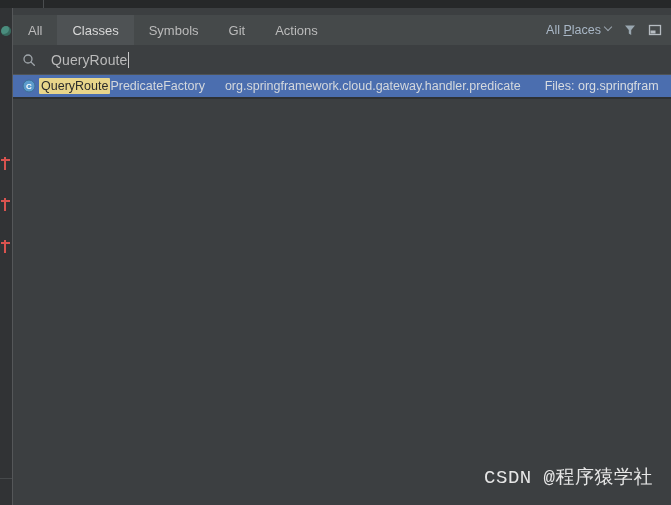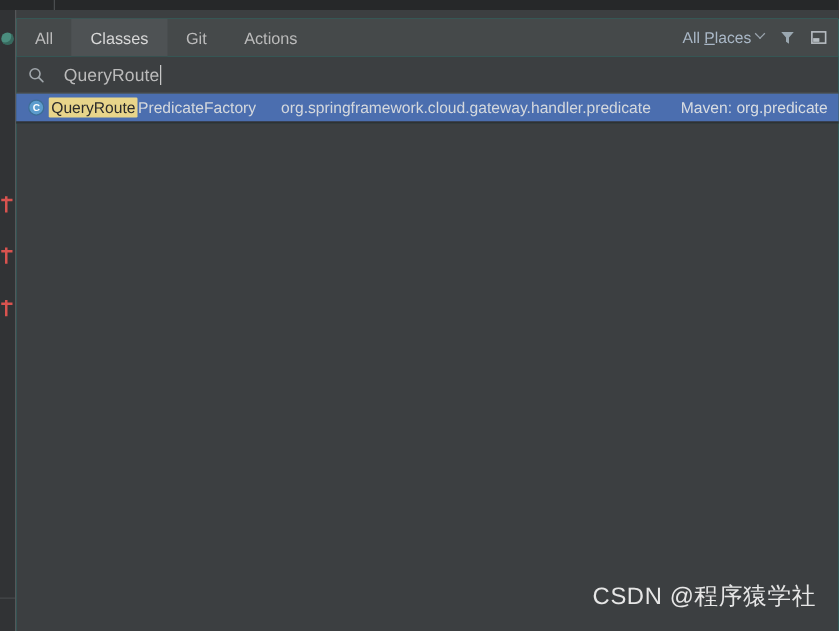--- a/index.html
+++ b/index.html
@@ -248,20 +248,21 @@
   
   #watermark {
     position: absolute;
     right: 18px;
     bottom: 15px;
     font-size: 19px;
     color: #e6e6e6;
     letter-spacing: 0.5px;
     user-select: none;
     white-space: nowrap;
+    font-family: Liberation Mono, monospace;
   }
 </style>
 </head>
 <body>
 
 <div id="ide-background">
   <div id="top-dark-strip"></div>
   <div id="top-strip-tick"></div>
   <div id="editor-canvas"></div>
   <div id="editor-gutter">
@@ -277,20 +278,23 @@
 
 <div id="search-popup">
 
   <div id="popup-toolbar">
 
     <div class="tab">
       <span>All</span>
     </div>
     <div class="tab active">
       <span>Classes</span>
+    </div>
+    <div class="tab">
+      <span>Symbols</span>
     </div>
     <div class="tab">
       <span>Git</span>
     </div>
     <div class="tab">
       <span>Actions</span>
     </div>
 
     <div id="toolbar-right">
 
@@ -333,21 +337,21 @@
     <div class="result-row selected">
       <span id="class-icon">
         <svg width="14" height="14" viewBox="0 0 14 14">
           <circle cx="7" cy="7" r="6" fill="#5c9ccd" stroke="#3d6e96" stroke-width="1"></circle>
           <text x="7" y="10.2" font-family="Liberation Sans, sans-serif" font-size="8" font-weight="bold" fill="#ffffff" text-anchor="middle">C</text>
         </svg>
       </span>
       <span class="match-highlight">QueryRoute</span>
       <span id="result-name-rest">PredicateFactory</span>
       <span id="result-package">org.springframework.cloud.gateway.handler.predicate</span>
-      <span id="result-module">Maven: org.predicate</span>
+      <span id="result-module">Files: org.springfram</span>
     </div>
     <div id="results-bottom-edge"></div>
   </div>
 
   <div id="popup-body"></div>
 
 </div>
 
 <div id="watermark">CSDN @程序猿学社</div>
 

